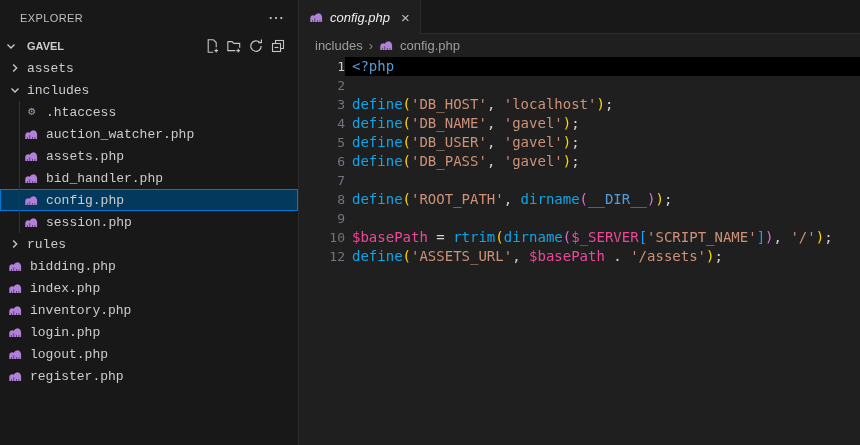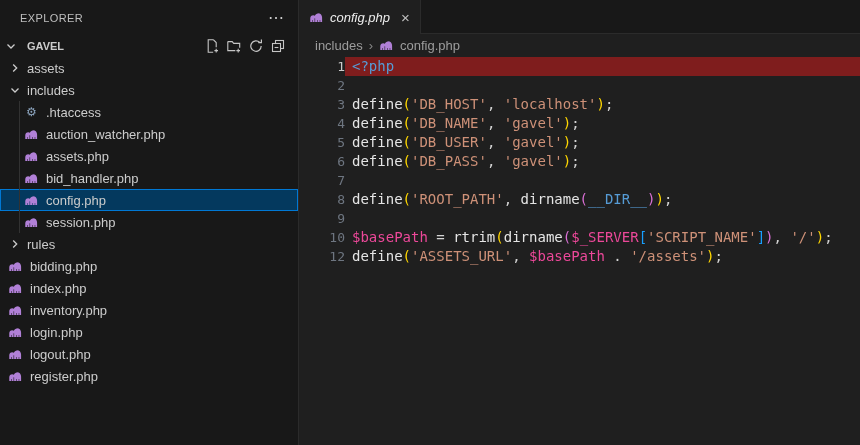--- a/index.html
+++ b/index.html
@@ -13,21 +13,21 @@
   .sidebar { width:299px; flex:none; background:#181818; border-right:1px solid #2b2b2b; display:flex; flex-direction:column; }
   .sb-header { height:35px; flex:none; display:flex; align-items:center; padding:0 14px 0 20px; }
   .sb-title { font-size:11px; color:#bfbfbf; letter-spacing:.4px; }
   .sb-more { margin-left:auto; font-size:16px; color:#cccccc; line-height:1; cursor:default; }
   .section-row { height:22px; flex:none; display:flex; align-items:center; padding-left:3px; }
   .section-label { font-size:11px; font-weight:700; color:#cccccc; margin-left:8px; }
   .section-actions { margin-left:auto; display:flex; align-items:center; gap:6px; padding-right:12px; }
   .act-icon { width:16px; height:16px; display:inline-flex; }
   .chev { width:16px; height:16px; flex:none; }
   .tree { flex:1; position:relative; overflow:hidden; }
-  .tree-row { height:22px; display:flex; align-items:center; font-size:13px; color:#cccccc; position:relative; cursor:default; }
+  .tree-row { height:22px; display:flex; align-items:center; font-size:13px; color:#cccccc; position:relative; cursor:default;font-family:Liberation Mono, monospace; }
   .tree-row.lvl1 { padding-left:7px; }
   .tree-row.lvl2 { padding-left:23px; }
   .tree-row.lvl2::before { content:""; position:absolute; left:19px; top:0; bottom:0; width:1px; background:#323232; }
   .tree-row.selected { background:#04395e; outline:1px solid #0078d4; outline-offset:-1px; }
   .fi-box { width:17px; height:14px; flex:none; display:flex; align-items:center; justify-content:center; margin-right:6px; }
   .tree-row .chev { margin-right:4px; }
   .gear-glyph { font-size:12px; line-height:1; color:#8ba3bd; }
   .tlabel { white-space:nowrap; }
   
   .main { flex:1; display:flex; flex-direction:column; background:#1f1f1f; min-width:0; }
@@ -36,24 +36,24 @@
   .tab-label { font-size:13px; font-style:italic; color:#eeeeee; }
   .tab-close { font-size:15px; color:#c0c0c0; padding-left:5px; line-height:1; cursor:pointer; }
   .breadcrumb { height:23px; flex:none; display:flex; align-items:center; gap:6px; padding-left:16px; font-size:13px; color:#9d9d9d; background:#1f1f1f; }
   .bc-sep { font-size:13px; color:#868686; }
   .php-ic { width:15px; height:11px; flex:none; }
   
   .code { flex:1; font-family:"DejaVu Sans Mono", monospace; font-size:14px; overflow:hidden; }
   .code-line { display:flex; height:19px; line-height:19px; white-space:pre; }
   .ln { width:46px; flex:none; text-align:right; color:#6e7681; font-size:13px; }
   .lc { flex:1; padding-left:7px; min-width:0; }
-  .code-line.active .lc { background:#7f1d1d; }
+  .code-line.active .lc { background:#000000; }
   .code-line.active .ln { color:#cccccc; }
   .ln.dim { color:#4e4e4e; }
-  .c-blue{color:#569CD6} .c-yellow{color:#e5e5e5} .c-string{color:#CE9178}
+  .c-blue{color:#569CD6} .c-yellow{color:#0ea5e9} .c-string{color:#CE9178}
   .c-lblue{color:#ec4899} .c-fg{color:#D4D4D4} .c-gold{color:#FFD700}
   .c-orchid{color:#DA70D6} .c-bblue{color:#179FFF}
 </style>
 </head>
 <body>
 
 <div class="window">
 
   <aside class="sidebar">
     <div class="sb-header">

